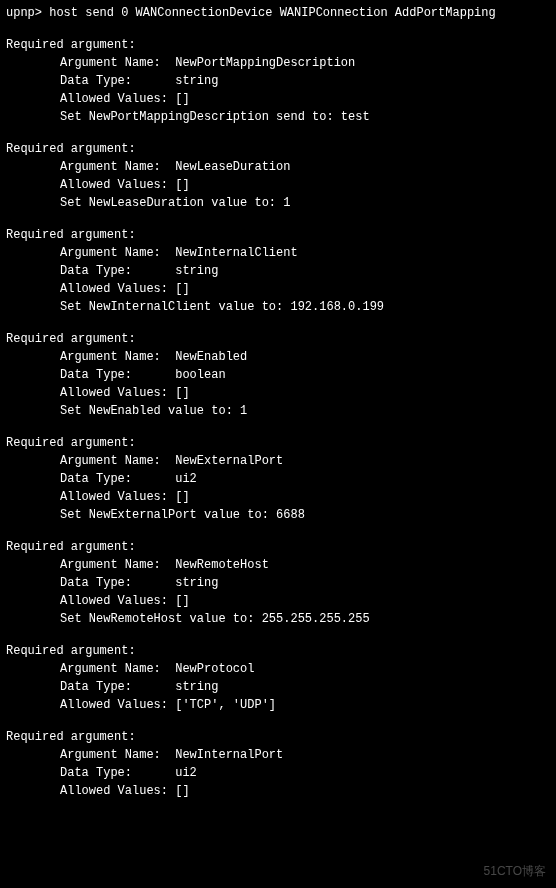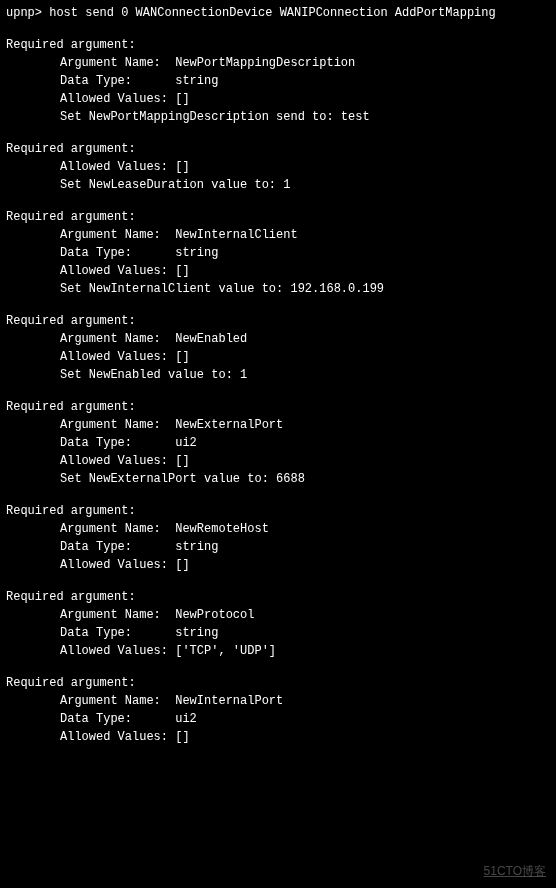--- a/index.html
+++ b/index.html
@@ -38,66 +38,68 @@
       white-space: pre;
     }
     .watermark {
       position: absolute;
       bottom: 8px;
       right: 10px;
       color: rgba(200,200,200,0.35);
       font-size: 12px;
       font-family: sans-serif;
       pointer-events: none;
-      text-decoration: underline;
     }
   </style>
 </head>
 <body>
 
 <div class="prompt-line">upnp&gt; host send 0 WANConnectionDevice WANIPConnection AddPortMapping</div>
 
 <div id="blocks">
     <div class="arg-block">
       <div class="header">Required argument:</div>
       <div class="row">Argument Name:  NewPortMappingDescription</div>
       <div class="row">Data Type:      string</div>
       <div class="row">Allowed Values: []</div>
       <div class="set-row">Set NewPortMappingDescription send to: test</div>
     </div>
     <div class="arg-block">
       <div class="header">Required argument:</div>
+      <div class="row">Argument Name:  NewLeaseDuration</div>
       <div class="row">Allowed Values: []</div>
       <div class="set-row">Set NewLeaseDuration value to: 1</div>
     </div>
     <div class="arg-block">
       <div class="header">Required argument:</div>
       <div class="row">Argument Name:  NewInternalClient</div>
       <div class="row">Data Type:      string</div>
       <div class="row">Allowed Values: []</div>
       <div class="set-row">Set NewInternalClient value to: 192.168.0.199</div>
     </div>
     <div class="arg-block">
       <div class="header">Required argument:</div>
       <div class="row">Argument Name:  NewEnabled</div>
+      <div class="row">Data Type:      boolean</div>
       <div class="row">Allowed Values: []</div>
       <div class="set-row">Set NewEnabled value to: 1</div>
     </div>
     <div class="arg-block">
       <div class="header">Required argument:</div>
       <div class="row">Argument Name:  NewExternalPort</div>
       <div class="row">Data Type:      ui2</div>
       <div class="row">Allowed Values: []</div>
       <div class="set-row">Set NewExternalPort value to: 6688</div>
     </div>
     <div class="arg-block">
       <div class="header">Required argument:</div>
       <div class="row">Argument Name:  NewRemoteHost</div>
       <div class="row">Data Type:      string</div>
       <div class="row">Allowed Values: []</div>
+      <div class="set-row">Set NewRemoteHost value to: 255.255.255.255</div>
     </div>
     <div class="arg-block">
       <div class="header">Required argument:</div>
       <div class="row">Argument Name:  NewProtocol</div>
       <div class="row">Data Type:      string</div>
       <div class="row">Allowed Values: ['TCP', 'UDP']</div>
     </div>
     <div class="arg-block">
       <div class="header">Required argument:</div>
       <div class="row">Argument Name:  NewInternalPort</div>

